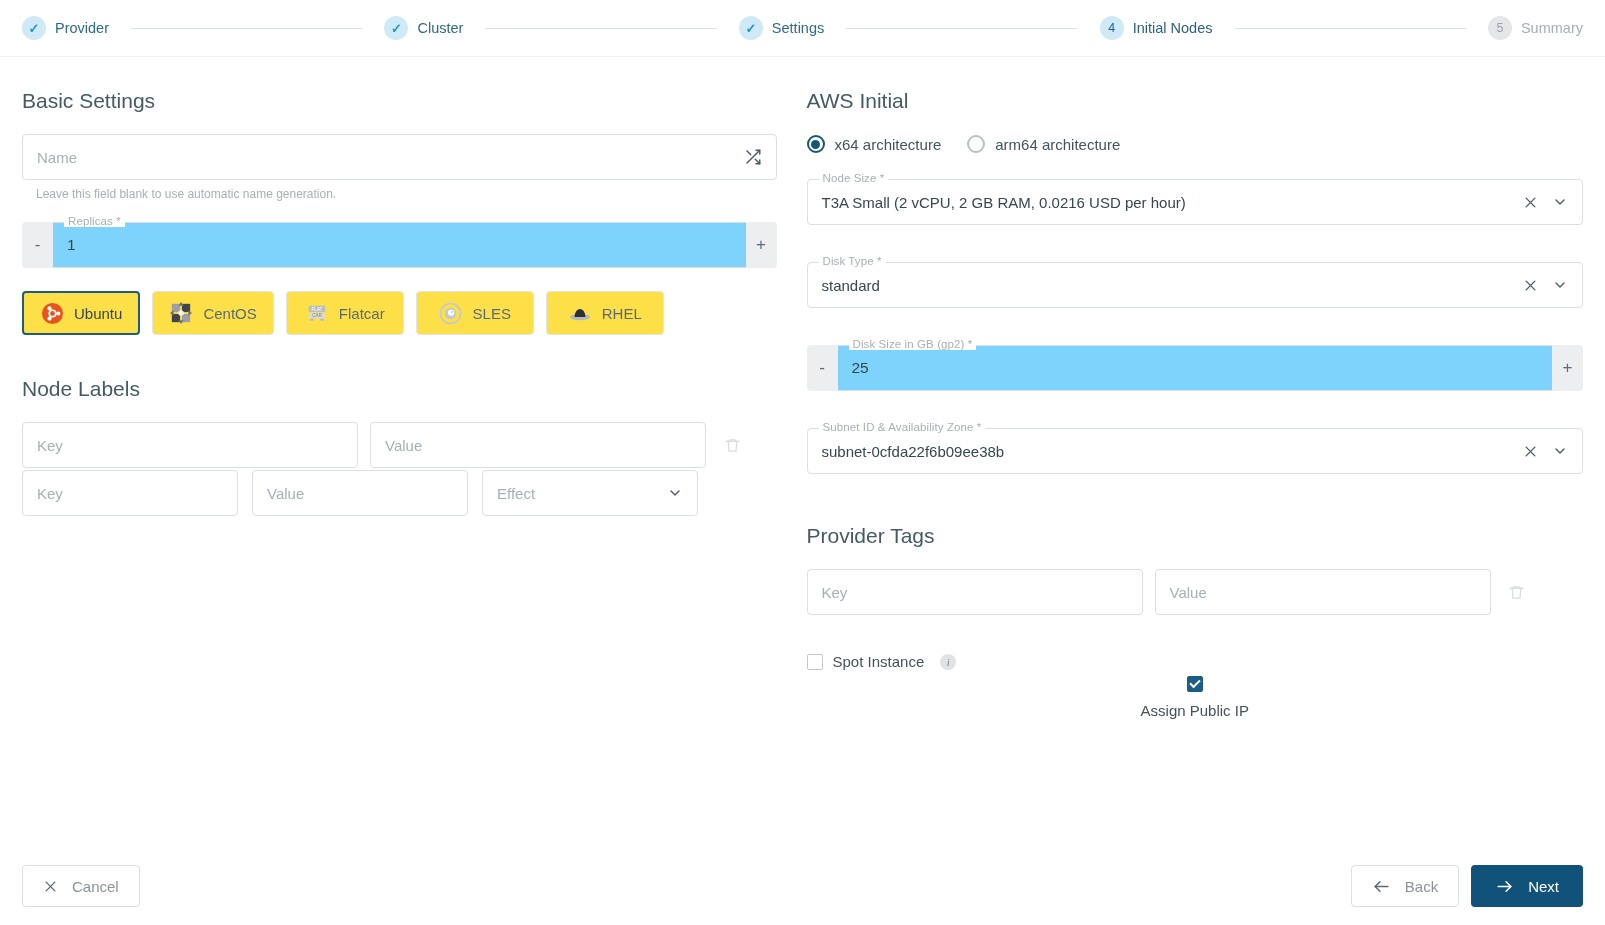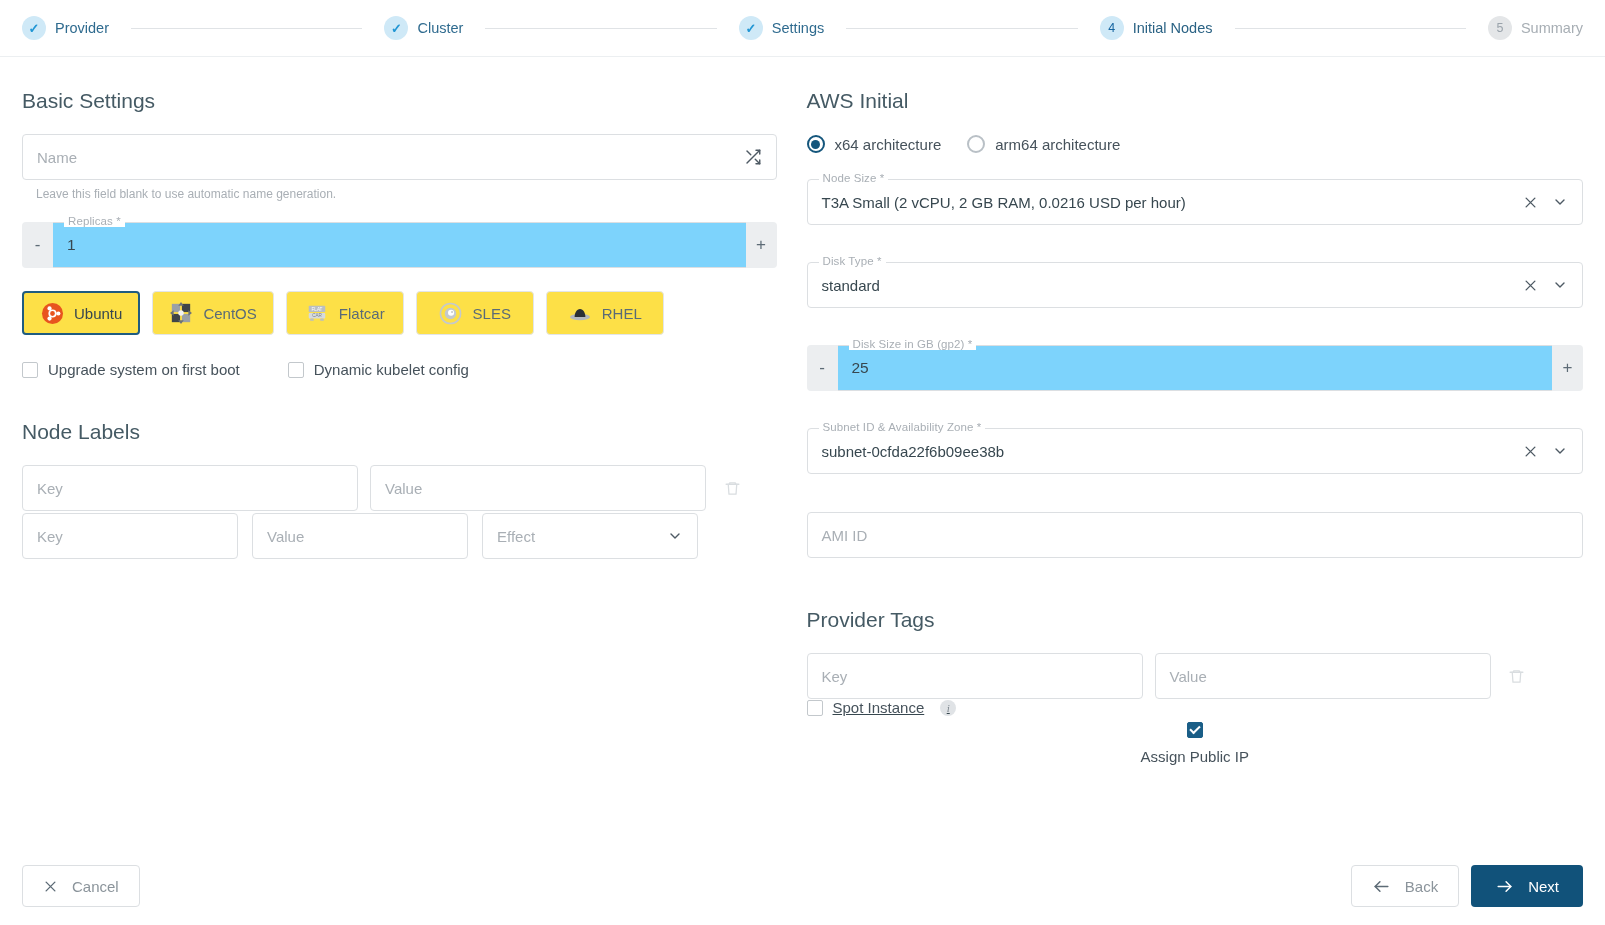--- a/index.html
+++ b/index.html
@@ -372,30 +372,20 @@
           <svg width="24" height="24" viewBox="0 0 24 24">
             <ellipse cx="12" cy="16" rx="10" ry="3.2" fill="#b4b9bd"></ellipse>
             <path d="M6.6 16c0-4 2.1-8 5.4-8s5.4 4 5.4 8z" fill="#2b3034"></path>
           </svg>
         </span>
         <span>RHEL</span>
       </div>
 
     </div>
 
-    <div class="ckline">
-      <div class="ckrow">
-        <span class="ckbox"></span>
-        <span class="cklabel">Upgrade system on first boot</span>
-      </div>
-      <div class="ckrow">
-        <span class="ckbox"></span>
-        <span class="cklabel">Dynamic kubelet config</span>
-      </div>
-    </div>
 
     <h2 class="section" style="margin-top:42px;">Node Labels</h2>
     <div class="kvrow">
       <div class="field kv-key">
         <span class="ph">Key</span>
       </div>
       <div class="field kv-value">
         <span class="ph">Value</span>
       </div>
       <span class="trash">
@@ -496,42 +486,39 @@
             </svg>
         </span>
         <span class="ic">
           <svg width="16" height="16" viewBox="0 0 24 24" fill="none" stroke="#4e5a64" stroke-width="2.1" stroke-linecap="round" stroke-linejoin="round">
               <path d="M6 9l6 6 6-6"></path>
             </svg>
         </span>
       </span>
     </div>
 
-    <div class="field" style="margin-top:38px;">
-      <span class="ph">AMI ID</span>
-    </div>
 
     <h2 class="section" style="margin-top:50px;">Provider Tags</h2>
     <div class="kvrow">
       <div class="field kv-key-r">
         <span class="ph">Key</span>
       </div>
       <div class="field kv-value-r">
         <span class="ph">Value</span>
       </div>
       <span class="trash">
         <svg width="17" height="17" viewBox="0 0 24 24" fill="none" stroke="#d9dde0" stroke-width="1.8" stroke-linecap="round" stroke-linejoin="round">
           <path d="M3 6h18"></path>
             <path d="M8 6V4h8v2"></path>
             <path d="M6 6l1 14h10l1-14"></path>
         </svg>
       </span>
     </div>
 
-    <div class="ckrow" style="text-decoration:underline;">
+    <div class="ckrow" style="margin-top:38px;">
       <span class="ckbox"></span>
       <span class="cklabel">Spot Instance</span>
       <span class="info-dot">i</span>
     </div>
     <div class="ckrow" style="margin-top:6px;flex-direction:column;">
       <span class="ckbox checked"></span>
       <span class="cklabel">Assign Public IP</span>
     </div>
 
   </div>

